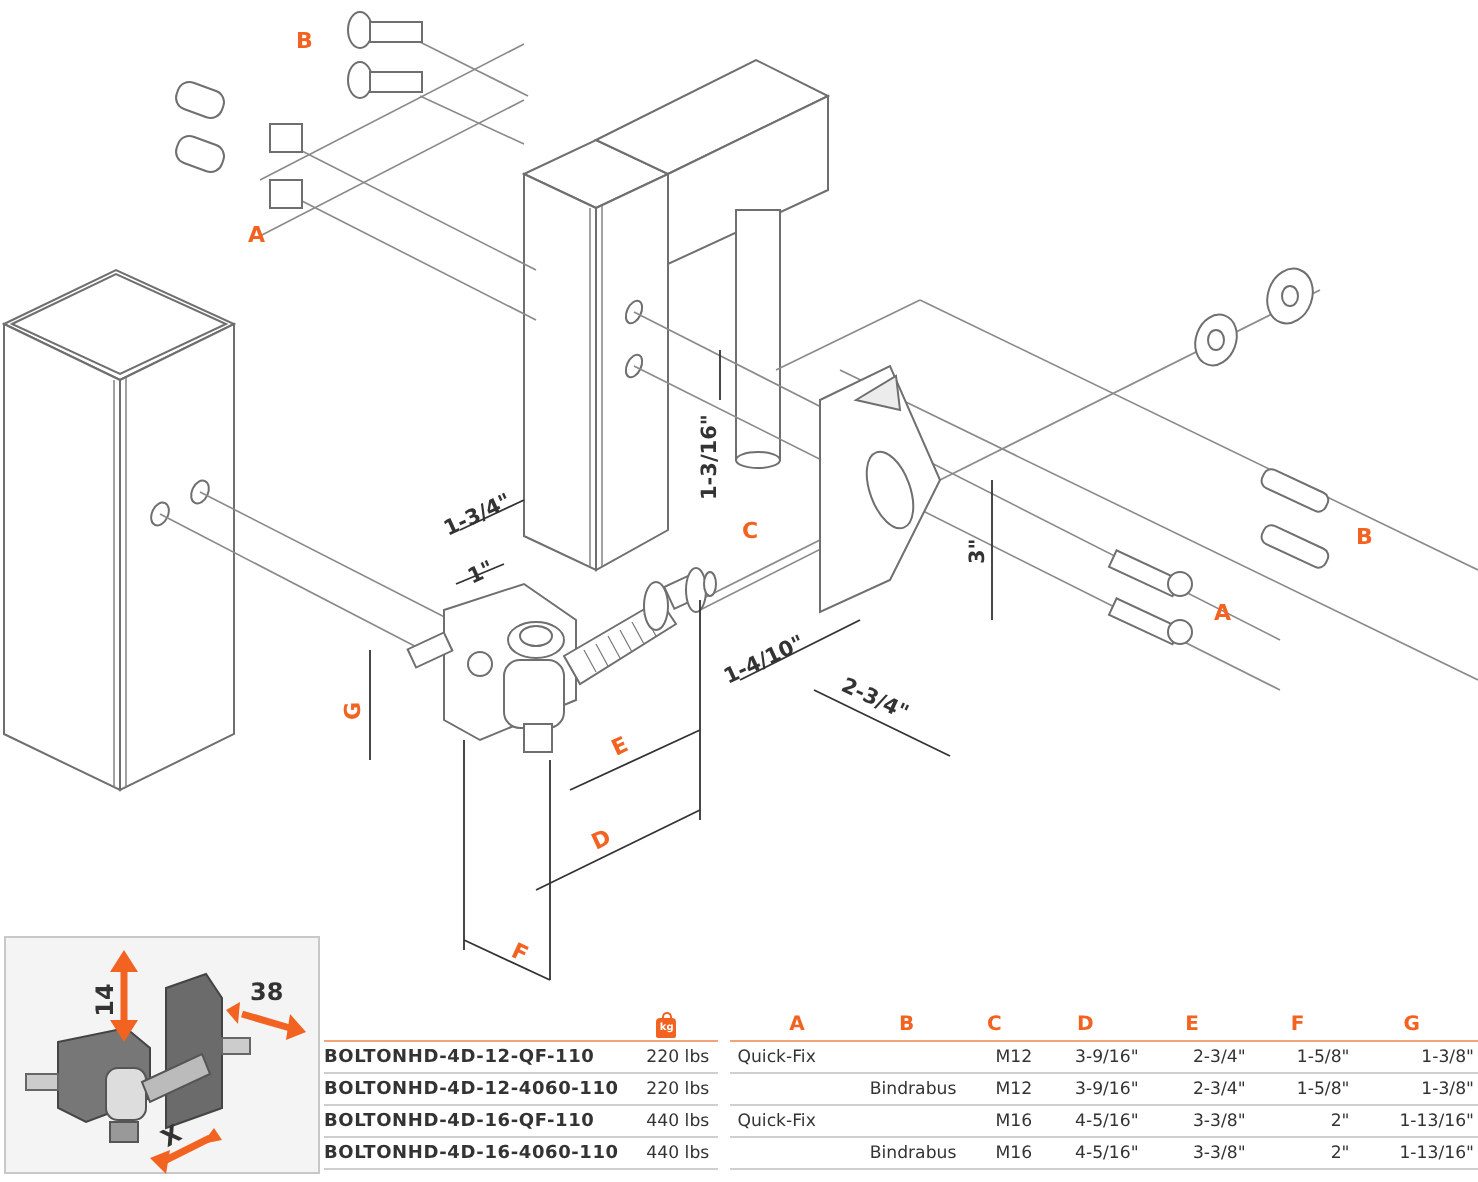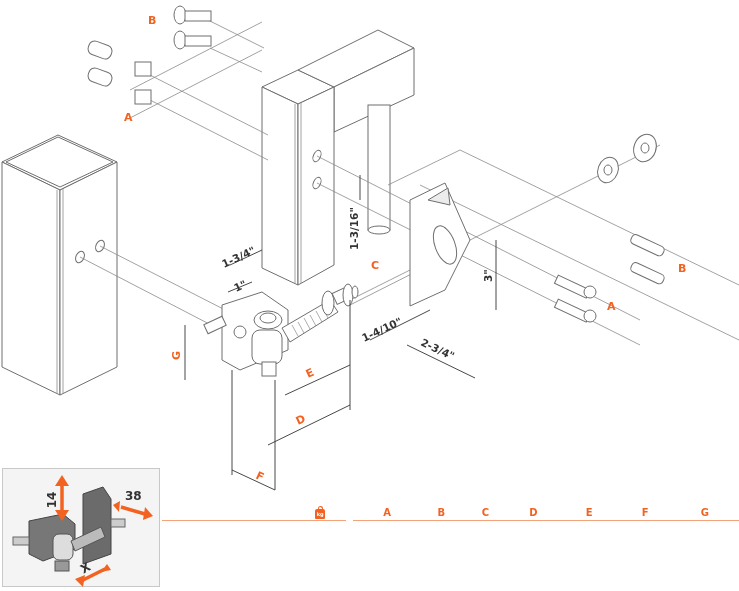--- a/index.html
+++ b/index.html
@@ -209,15 +209,63 @@
         <th class="colA" style="text-align:center">A</th>
         <th class="colB" style="text-align:center">B</th>
         <th class="colC" style="text-align:center">C</th>
         <th class="colD" style="text-align:center">D</th>
         <th class="colE" style="text-align:center">E</th>
         <th class="colF" style="text-align:center">F</th>
         <th class="colG" style="text-align:center">G</th>
       </tr>
     </thead>
     <tbody>
+      <tr>
+        <td class="model">BOLTONHD-4D-12-QF-110</td>
+        <td class="load">220 lbs</td>
+        <td class="gap"></td>
+        <td class="colA">Quick-Fix</td>
+        <td class="colB"></td>
+        <td class="colC">M12</td>
+        <td class="colD">3-9/16"</td>
+        <td class="colE">2-3/4"</td>
+        <td class="colF">1-5/8"</td>
+        <td class="colG">1-3/8"</td>
+      </tr>
+      <tr>
+        <td class="model">BOLTONHD-4D-12-4060-110</td>
+        <td class="load">220 lbs</td>
+        <td class="gap"></td>
+        <td class="colA"></td>
+        <td class="colB">Bindrabus</td>
+        <td class="colC">M12</td>
+        <td class="colD">3-9/16"</td>
+        <td class="colE">2-3/4"</td>
+        <td class="colF">1-5/8"</td>
+        <td class="colG">1-3/8"</td>
+      </tr>
+      <tr>
+        <td class="model">BOLTONHD-4D-16-QF-110</td>
+        <td class="load">440 lbs</td>
+        <td class="gap"></td>
+        <td class="colA">Quick-Fix</td>
+        <td class="colB"></td>
+        <td class="colC">M16</td>
+        <td class="colD">4-5/16"</td>
+        <td class="colE">3-3/8"</td>
+        <td class="colF">2"</td>
+        <td class="colG">1-13/16"</td>
+      </tr>
+      <tr>
+        <td class="model">BOLTONHD-4D-16-4060-110</td>
+        <td class="load">440 lbs</td>
+        <td class="gap"></td>
+        <td class="colA"></td>
+        <td class="colB">Bindrabus</td>
+        <td class="colC">M16</td>
+        <td class="colD">4-5/16"</td>
+        <td class="colE">3-3/8"</td>
+        <td class="colF">2"</td>
+        <td class="colG">1-13/16"</td>
+      </tr>
     </tbody>
   </table>
 </div>
 
 </body></html>

